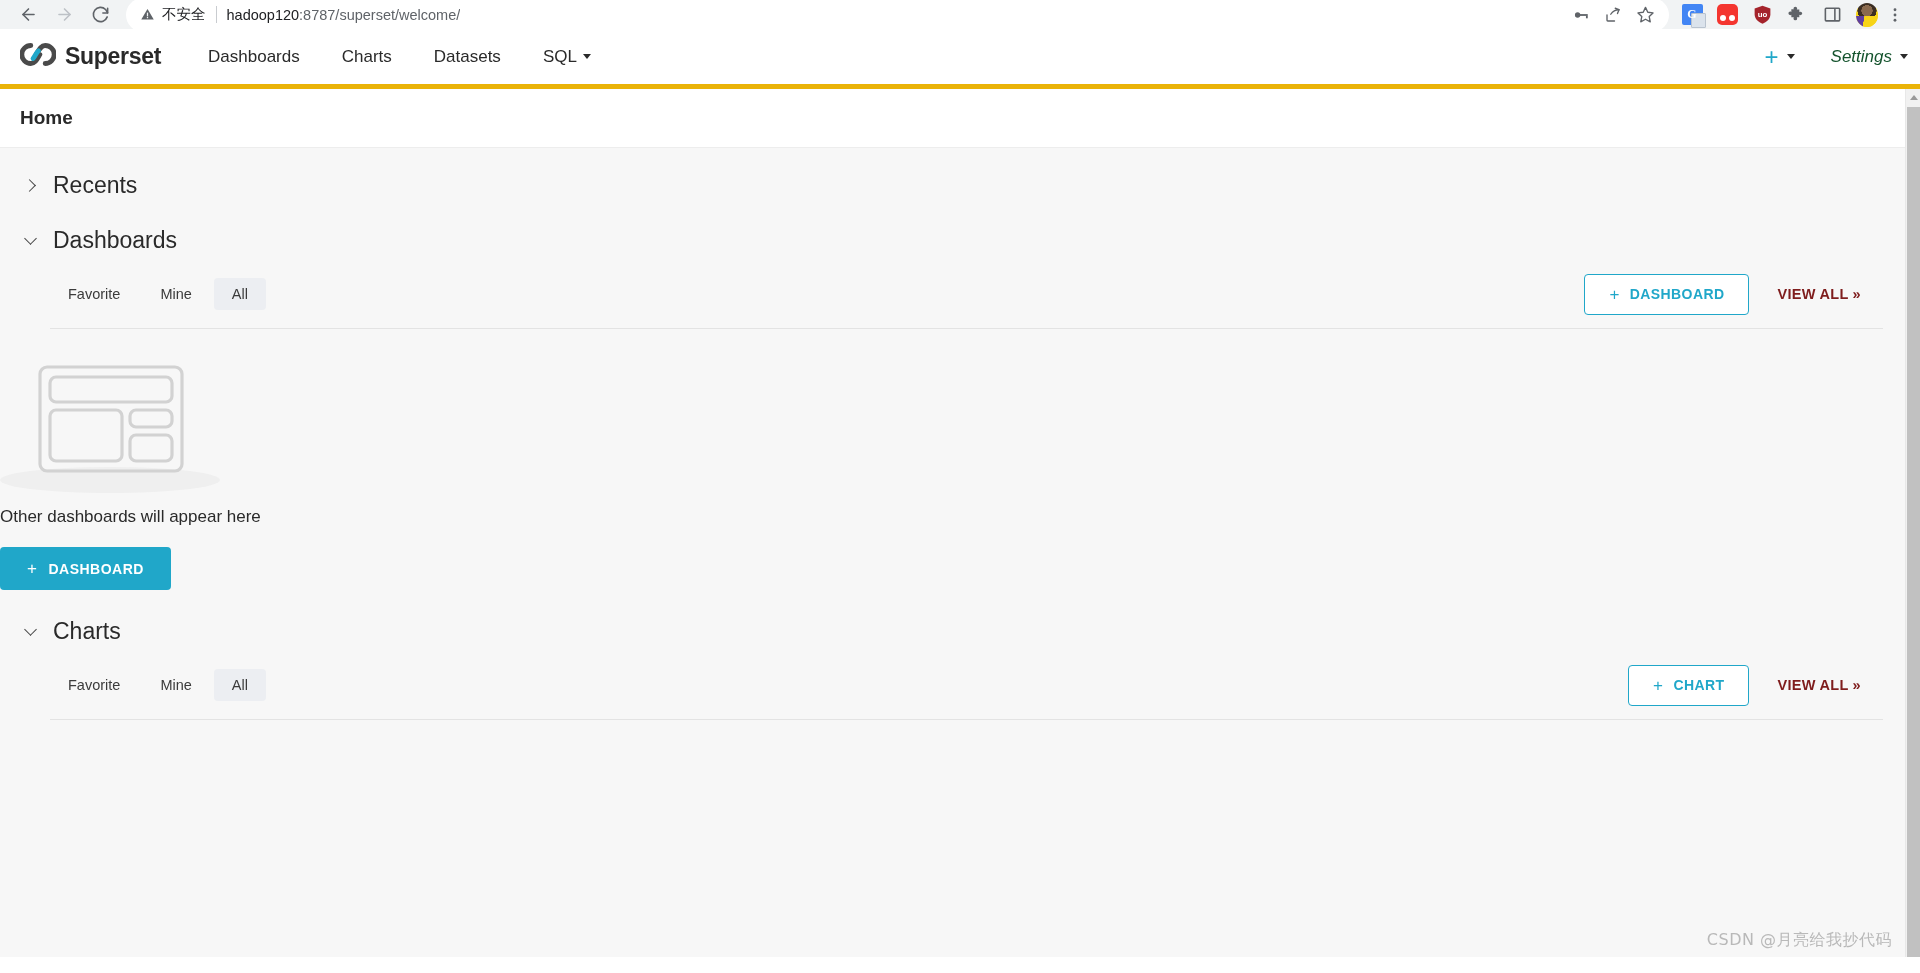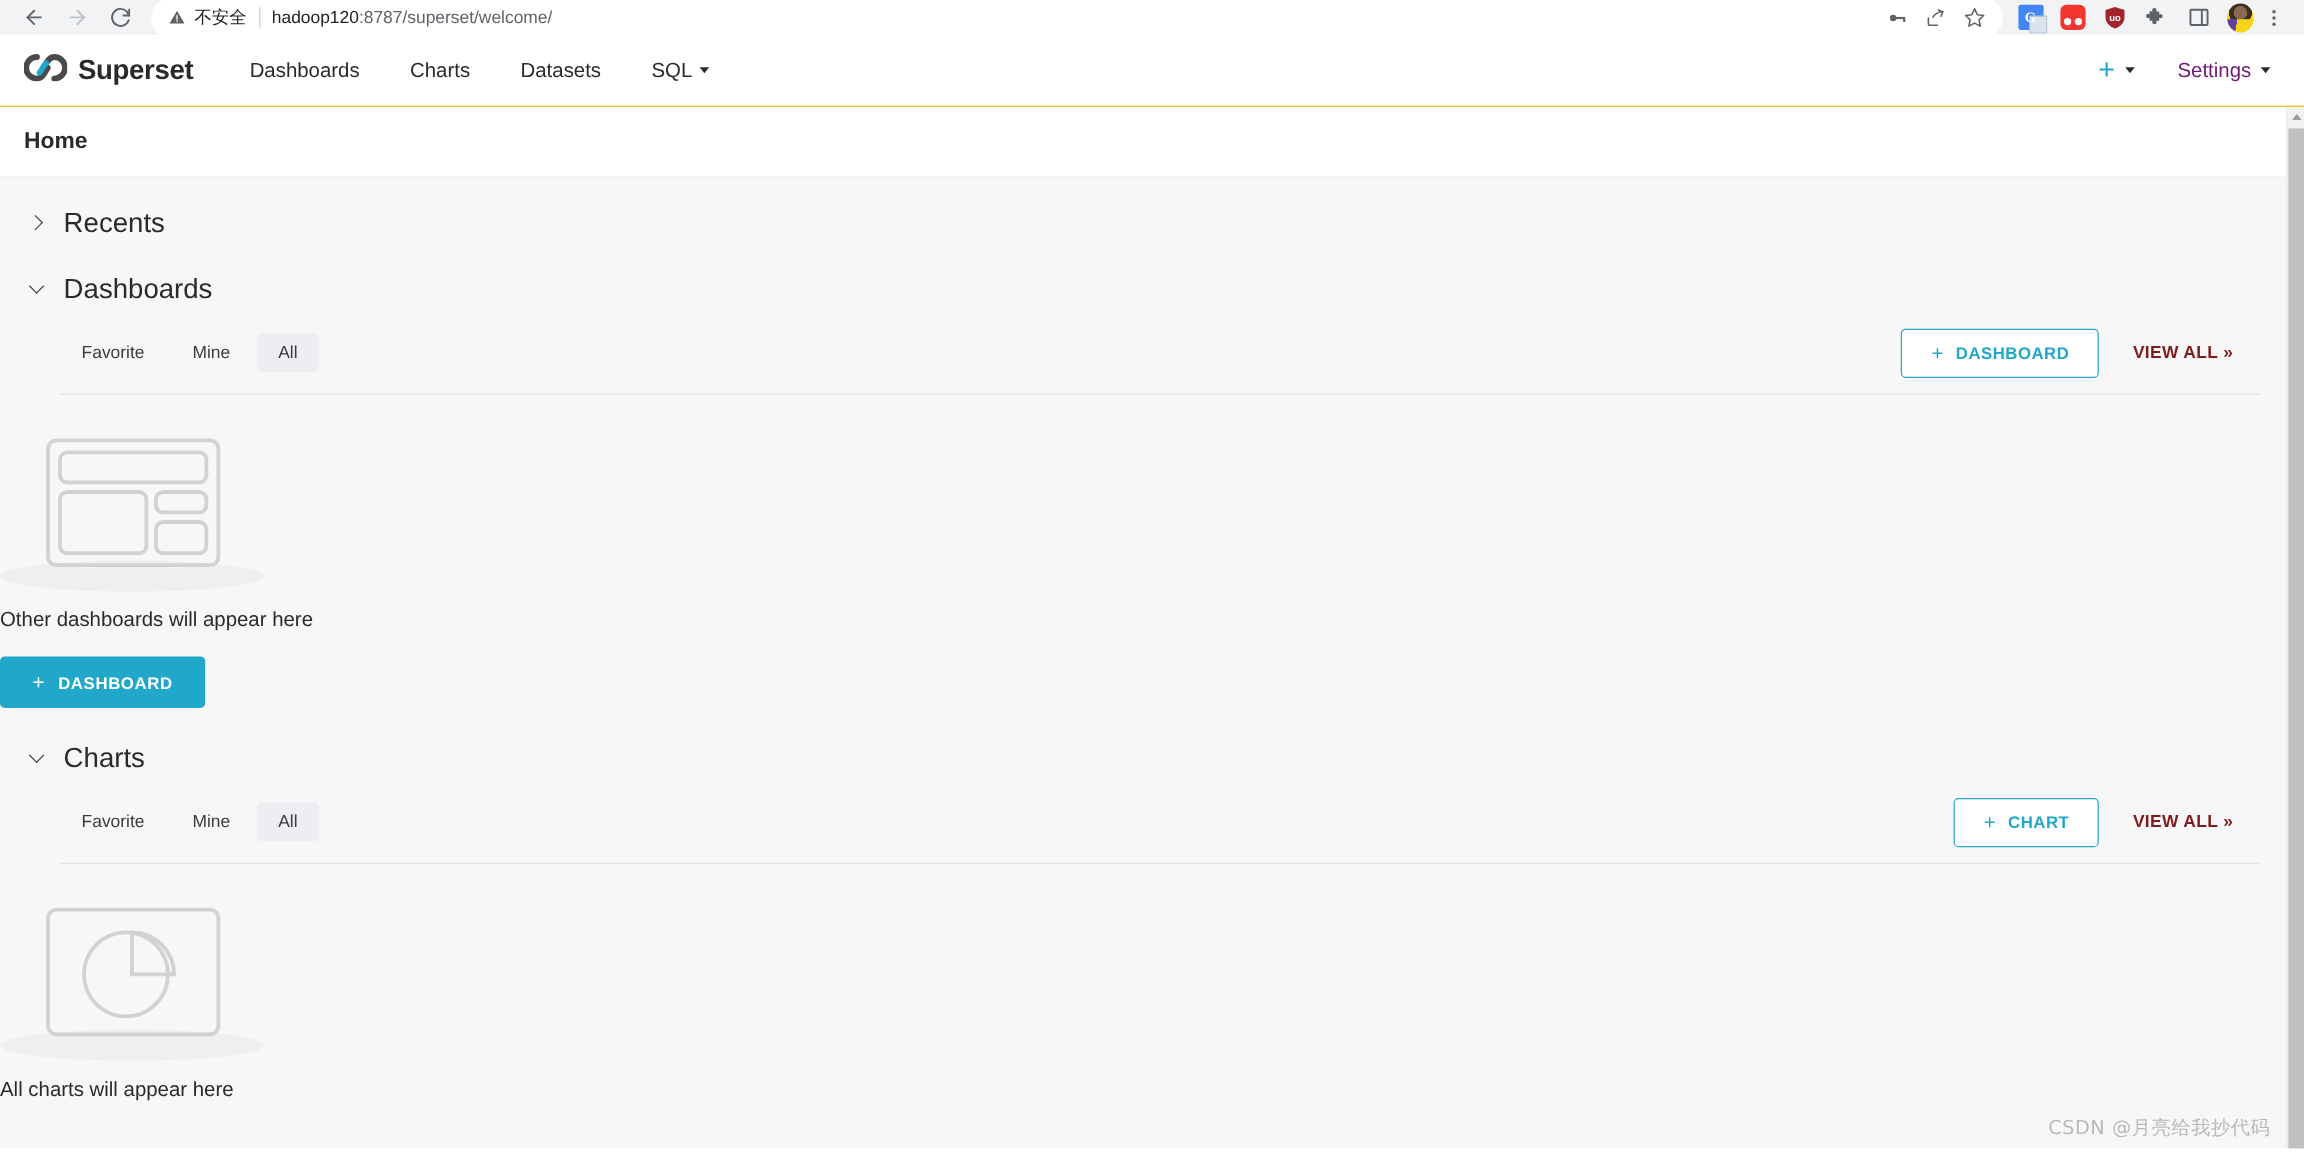--- a/index.html
+++ b/index.html
@@ -109,22 +109,22 @@
     background: linear-gradient(100deg,#5f3fa0 0 35%, #f7d417 36% 100%);
   }
   .kebab { color: #5f6368; display:flex; align-items:center; padding: 0 6px;}
 
   
   .superset-nav {
     height: 60px;
     background: #ffffff;
     display: flex;
     align-items: center;
-    padding: 0 22px 0 20px;
-    border-bottom: 1px solid #eab308;
+    padding: 0 6px 0 20px;
+    border-bottom: 5px solid #eab308;
   }
   .brand { display: flex; align-items: center; gap: 9px; margin-right: 26px; }
   .brand-name {
     font-size: 23px; font-weight: bold; color: #2a2a2a;
     letter-spacing: -0.3px;
   }
   .nav-links { display: flex; align-items: center; gap: 0; }
   .nav-link {
     font-size: 17px; color: #2a2a2a;
     padding: 0 21px;
@@ -140,21 +140,21 @@
   }
   .nav-right { margin-left: auto; display: flex; align-items: center; gap: 0; }
   .nav-plus {
     display: flex; align-items: center; gap: 8px;
     padding: 0 18px; color: #20a7c9;
   }
   .plus-glyph { font-size: 24px; line-height: 1; color: #20a7c9; font-weight: 300;}
   .nav-plus .caret-down { border-top-color:#2a2a2a; }
   .nav-settings {
     display: flex; align-items: center; gap: 8px;
-    padding: 0 6px 0 18px; font-size: 17px; color: #701a75;
+    padding: 0 6px 0 18px; font-size: 17px; color: #14532d; font-style: italic;
   }
 
   
   .page-wrap {
     position: relative;
     height: 868px;
     width: 1920px;
     overflow: hidden;
   }
   .content-col {
@@ -508,31 +508,20 @@
           <button class="btn-outline">
             <span class="p">+</span>
             <span>CHART</span>
           </button>
           <a class="view-all">VIEW ALL »</a>
         </div>
       </div>
 
       <div class="divider"></div>
 
-      <div class="empty-state">
-        <div class="empty-art">
-          <div class="shadow"></div>
-          <svg width="146" height="113" viewBox="0 0 146 113" fill="none" stroke="#d2d2d2" stroke-width="3.2">
-            <rect x="2" y="2" width="142" height="104" rx="7"></rect>
-            <circle cx="67" cy="56" r="35"></circle>
-            <path d="M72 21 a35 35 0 0 1 35 35 H72 Z"></path>
-          </svg>
-        </div>
-        <div class="empty-text">All charts will appear here</div>
-      </div>
     </div>
 
   </div>
 
   <div class="scrollbar">
     <div class="sb-arrow">
         <span class="tri"></span>
       </div>
     <div class="sb-thumb"></div>
   </div>

